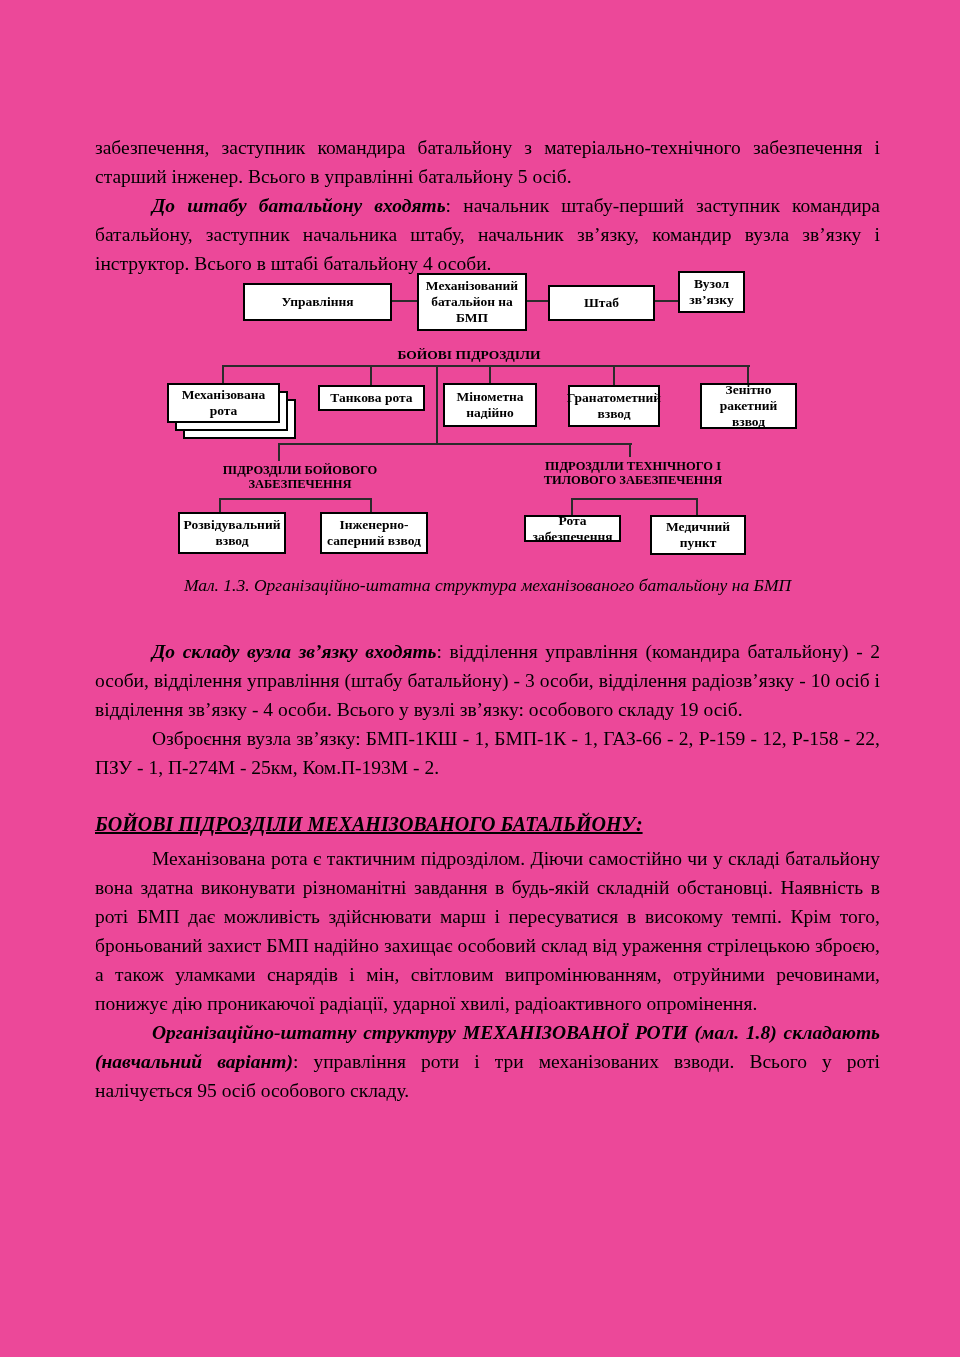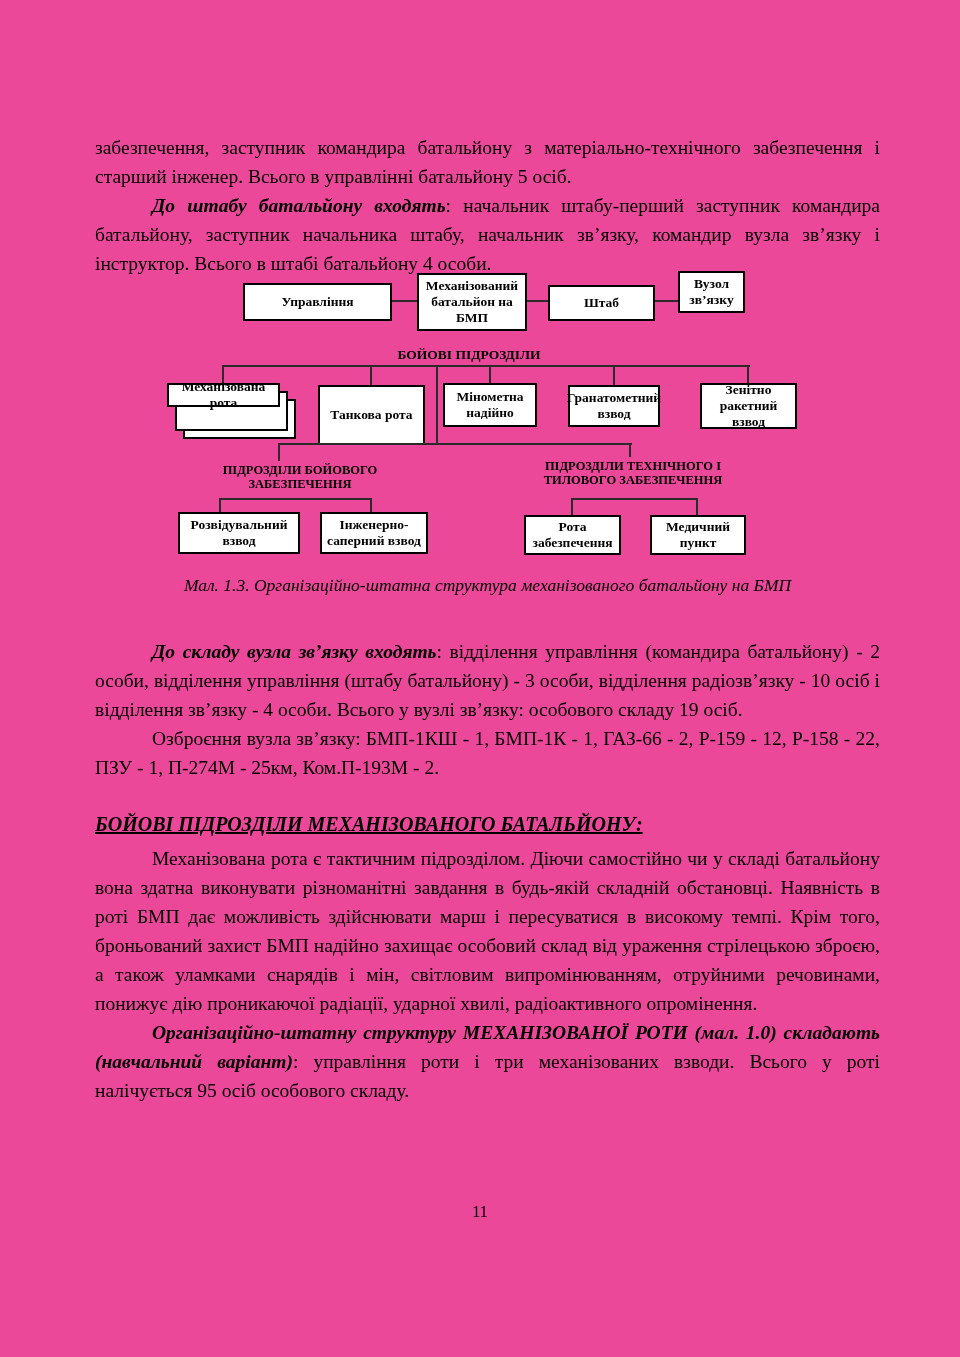--- a/index.html
+++ b/index.html
@@ -116,24 +116,24 @@
     <div class="vline" style="left:222px;top:95px;height:18px;"></div>
     <div class="vline" style="left:370px;top:95px;height:20px;"></div>
     <div class="vline" style="left:489px;top:95px;height:18px;"></div>
     <div class="vline" style="left:613px;top:95px;height:20px;"></div>
     <div class="vline" style="left:747px;top:95px;height:18px;"></div>
 
     <div class="vline" style="left:436px;top:95px;height:80px;"></div>
 
     <div class="obox" style="left:183px;top:129px;width:113px;height:40px;"></div>
     <div class="obox" style="left:175px;top:121px;width:113px;height:40px;"></div>
-    <div class="obox" style="left:167px;top:113px;width:113px;height:24px;">
+    <div class="obox" style="left:167px;top:113px;width:113px;height:40px;">
         <span>Механізована рота</span>
       </div>
-    <div class="obox" style="left:318px;top:115px;width:107px;height:60px;">
+    <div class="obox" style="left:318px;top:115px;width:107px;height:26px;">
         <span>Танкова рота</span>
       </div>
     <div class="obox" style="left:443px;top:113px;width:94px;height:44px;">
         <span>Мінометна надійно</span>
       </div>
     <div class="obox" style="left:568px;top:115px;width:92px;height:42px;">
         <span>Гранатометний взвод</span>
       </div>
     <div class="obox" style="left:700px;top:113px;width:97px;height:46px;">
         <span>Зенітно ракетний взвод</span>
@@ -147,41 +147,40 @@
     <div class="glabel" style="left:543px;top:189px;width:180px;"><span>ПІДРОЗДІЛИ ТЕХНІЧНОГО І ТИЛОВОГО ЗАБЕЗПЕЧЕННЯ</span></div>
 
     <div class="hline" style="left:220px;top:228px;width:152px;"></div>
     <div class="vline" style="left:219px;top:228px;height:14px;"></div>
     <div class="vline" style="left:370px;top:228px;height:14px;"></div>
 
     <div class="hline" style="left:572px;top:228px;width:126px;"></div>
     <div class="vline" style="left:571px;top:228px;height:17px;"></div>
     <div class="vline" style="left:696px;top:228px;height:17px;"></div>
 
-    <div class="obox" style="left:178px;top:242px;width:122px;height:42px;">
+    <div class="obox" style="left:178px;top:242px;width:108px;height:42px;">
         <span>Розвідувальний взвод</span>
       </div>
     <div class="obox" style="left:320px;top:242px;width:108px;height:42px;">
         <span>Інженерно-саперний взвод</span>
       </div>
-    <div class="obox" style="left:524px;top:245px;width:97px;height:40px;">
+    <div class="obox" style="left:524px;top:245px;width:97px;height:27px;">
         <span>Рота забезпечення</span>
       </div>
     <div class="obox" style="left:650px;top:245px;width:96px;height:40px;">
         <span>Медичний пункт</span>
       </div>
   </div>
 
   <div class="caption">
     <div>Мал. 1.3. Організаційно-штатна структура механізованого батальйону на БМП</div>
   </div>
 
   <div class="textcol2">
     <p class="para indent"><span class="lead">До складу вузла зв’язку входять</span><span>: відділення управління (командира батальйону) - 2 особи, відділення управління (штабу батальйону) - 3 особи, відділення радіозв’язку - 10 осіб і відділення зв’язку - 4 особи. Всього у вузлі зв’язку: особового складу 19 осіб.</span></p>
     <p class="para indent"><span>Озброєння вузла зв’язку: БМП-1КШ - 1, БМП-1К - 1, ГАЗ-66 - 2, Р-159 - 12, Р-158 - 22, ПЗУ - 1, П-274М - 25км, Ком.П-193М - 2.</span></p>
     <p class="heading">БОЙОВІ ПІДРОЗДІЛИ МЕХАНІЗОВАНОГО БАТАЛЬЙОНУ:</p>
     <p class="para indent"><span>Механізована рота є тактичним підрозділом. Діючи самостійно чи у складі батальйону вона здатна виконувати різноманітні завдання в будь-якій складній обстановці. Наявність в роті БМП дає можливість здійснювати марш і пересуватися в високому темпі. Крім того, броньований захист БМП надійно захищає особовий склад від ураження стрілецькою зброєю, а також уламками снарядів і мін, світловим випромінюванням, отруйними речовинами, понижує дію проникаючої радіації, ударної хвилі, радіоактивного опромінення.</span></p>
-    <p class="para indent"><span class="lead">Організаційно-штатну структуру МЕХАНІЗОВАНОЇ РОТИ (мал. 1.0) складають (навчальний варіант)</span><span>: управління роти і три механізованих взводи. Всього у роті налічується 95 осіб особового складу.</span></p>
+    <p class="para indent"><span class="lead">Організаційно-штатну структуру МЕХАНІЗОВАНОЇ РОТИ (мал. 1.8) складають (навчальний варіант)</span><span>: управління роти і три механізованих взводи. Всього у роті налічується 95 осіб особового складу.</span></p>
   </div>
 
-  <div class="pagenum">11</div>
 
 </div>
 
 </body></html>

